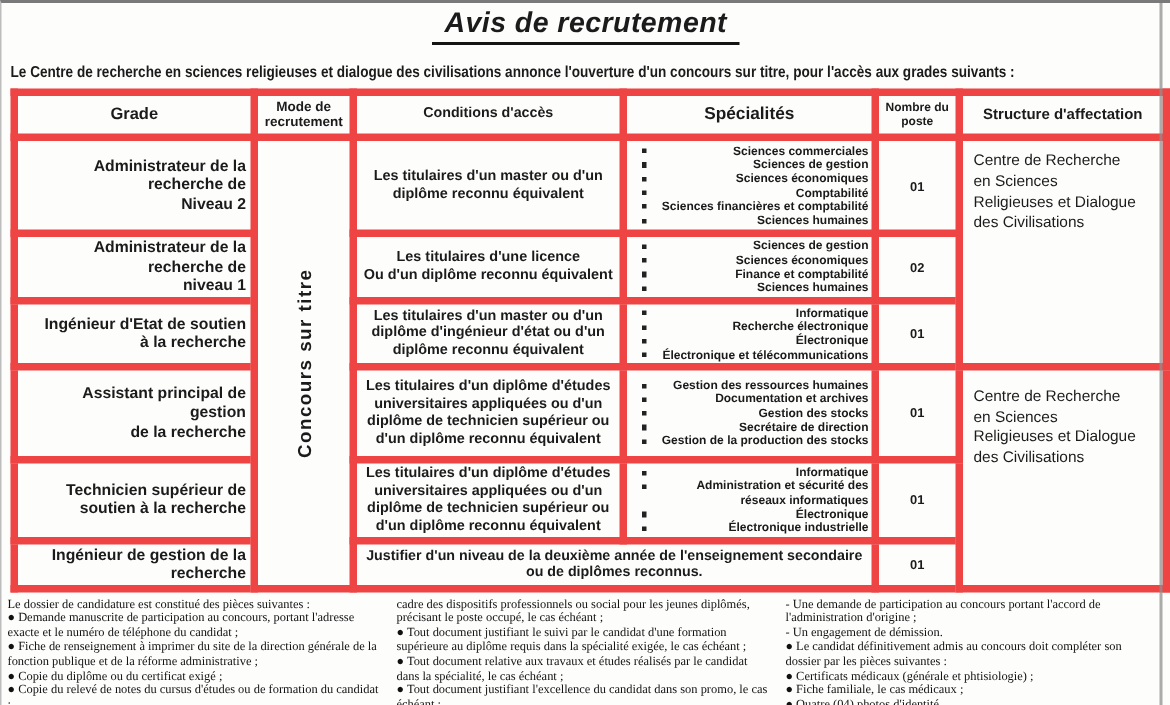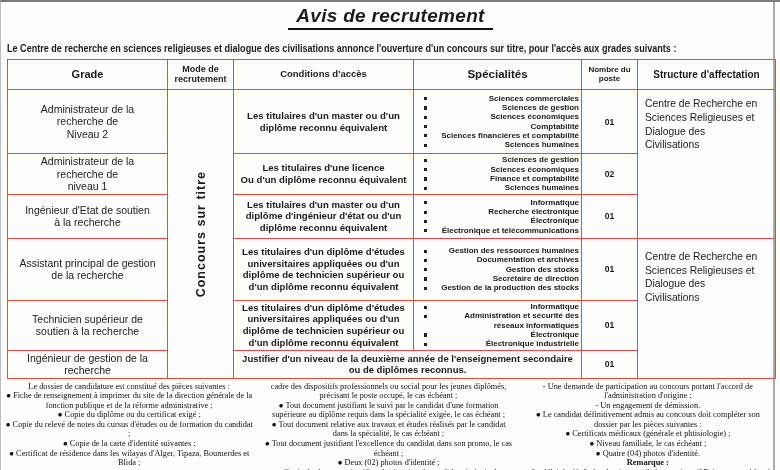--- a/index.html
+++ b/index.html
@@ -27,32 +27,32 @@
   }
   .intro span {
     display: inline-block; font-size: 10.6px; font-weight: 700;
     transform: scaleX(.855); transform-origin: left center; white-space: nowrap;
   }
   table {
     border-collapse: collapse; table-layout: fixed;
     width: 768px; margin-left: 6px;
   }
   th, td {
-    border: 1px solid #ef4444; padding: 1px 3px;
+    border: 5px solid #ef4444; padding: 1px 3px;
     vertical-align: middle; text-align: center; overflow: hidden;
   }
   thead tr { height: 30px; }
   th { font-weight: 700; line-height: 1.1; }
   .h-grade { font-size: 11px; }
   .h-mode { font-size: 9px; }
   .h-cond { font-size: 9.5px; }
   .h-spec { font-size: 11.5px; }
   .h-nb { font-size: 8px; }
   .h-struct { font-size: 10px; }
-  .grade-cell { font-weight: 400; font-size: 10.5px; line-height: 1.2; white-space: pre-line; }
+  .grade-cell { font-weight: 700; font-size: 10.5px; line-height: 1.2; white-space: pre-line; text-align: right; }
   .mode-cell { }
   .mode-cell .vtext {
     writing-mode: vertical-rl; transform: rotate(180deg);
     margin: 0 auto; font-weight: 700; font-size: 12.5px; letter-spacing: 1px;
   }
   .cond-cell { font-weight: 700; font-size: 9.6px; line-height: 1.22; white-space: pre-line; }
   .cond-wide { font-size: 9.5px; }
   .spec-cell { vertical-align: middle; padding: 1px 2px; }
   .spec-cell ul { list-style: none; text-align: right; margin: 0; padding: 0 0 0 6px; }
   .spec-cell li {
@@ -68,21 +68,21 @@
     vertical-align: top; text-align: left;
     font-size: 10.3px; font-weight: 400; line-height: 1.34; padding: 7px 17px 0 7px;
   }
   .struct-cell.second { padding-top: 11px; }
   .footer {
     display: flex; gap: 11px; margin: 3px 8px 0 4px;
     height: 101px; overflow: hidden;
     font-family: "Liberation Serif", serif; color: #111;
   }
   .fcol { flex: 1; min-width: 0; }
-  .fcol div { font-size: 8.3px; line-height: 1.15; text-align: center; }
+  .fcol div { font-size: 8.3px; line-height: 1.15; }
   .fcol .bold { font-weight: 700; }
   tr.r1 { height: 64px; } tr.r2 { height: 36px; } tr.r3 { height: 44px; }
   tr.r4 { height: 62px; } tr.r5 { height: 48px; } tr.r6 { height: 24px; }
 </style>
 </head>
 <body>
 
 <div class="edge-line"></div>
 
 <div class="title-wrap">
@@ -199,41 +199,42 @@
 recherche</td>
       <td class="cond-cell cond-wide" colspan="2">Justifier d'un niveau de la deuxième année de l'enseignement secondaire ou de diplômes reconnus.</td>
       <td class="nb-cell">01</td>
     </tr>
   </tbody>
 </table>
 
 <div class="footer">
   <div class="fcol">
       <div>Le dossier de candidature est constitué des pièces suivantes :</div>
+      <div>● Demande manuscrite de participation au concours, portant l'adresse exacte et le numéro de téléphone du candidat ;</div>
       <div>● Fiche de renseignement à imprimer du site de la direction générale de la fonction publique et de la réforme administrative ;</div>
       <div>● Copie du diplôme ou du certificat exigé ;</div>
       <div>● Copie du relevé de notes du cursus d'études ou de formation du candidat ;</div>
       <div>● Copie de la carte d'identité suivantes ;</div>
       <div>● Certificat de résidence dans les wilayas d'Alger, Tipaza, Boumerdes et Blida ;</div>
     </div>
   <div class="fcol">
       <div>cadre des dispositifs professionnels ou social pour les jeunes diplômés, précisant le poste occupé, le cas échéant ;</div>
       <div>● Tout document justifiant le suivi par le candidat d'une formation supérieure au diplôme requis dans la spécialité exigée, le cas échéant ;</div>
       <div>● Tout document relative aux travaux et études réalisés par le candidat dans la spécialité, le cas échéant ;</div>
       <div>● Tout document justifiant l'excellence du candidat dans son promo, le cas échéant ;</div>
       <div>● Deux (02) photos d'identité ;</div>
       <div>● Copie du document justifiant la situation du candidat vis-à-vis du service national ;</div>
     </div>
   <div class="fcol">
     <div>
         <div>- Une demande de participation au concours portant l'accord de l'administration d'origine ;</div>
         <div>- Un engagement de démission.</div>
         <div>● Le candidat définitivement admis au concours doit compléter son dossier par les pièces suivantes :</div>
         <div>● Certificats médicaux (générale et phtisiologie) ;</div>
-        <div>● Niveau familiale, le cas échéant ;</div>
+        <div>● Fiche familiale, le cas médicaux ;</div>
         <div>● Quatre (04) photos d'identité.</div>
       </div>
     <div class="bold">Remarque :</div>
     <div>
         <div>● Le délai de dépôt des dossiers est fixé par quinze (15) jours ouvrables, à compter de la première date de parution de cette annonce.</div>
       </div>
   </div>
 </div>
 
 </body></html>

